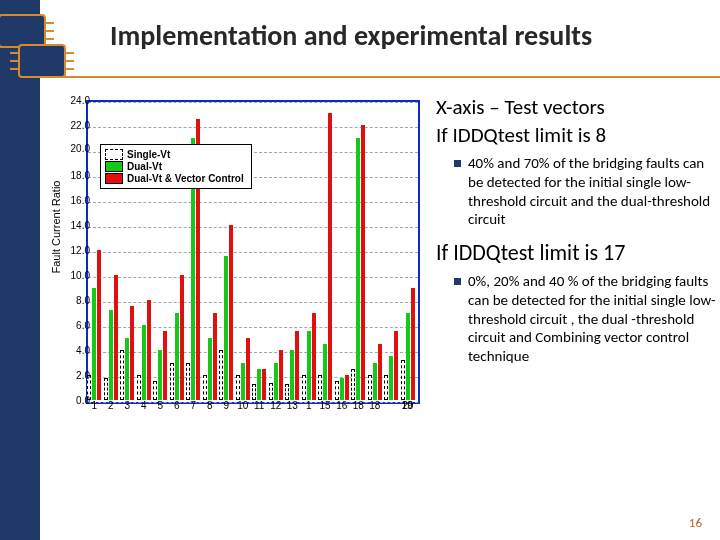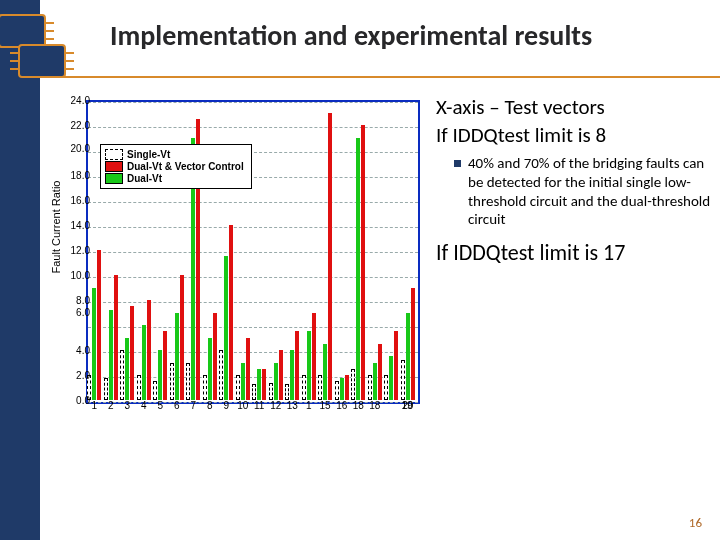--- a/index.html
+++ b/index.html
@@ -180,32 +180,32 @@
           <div class="bar d" style="height: 87.5px;"></div>
           <div class="bar v" style="height: 112.5px;"></div>
         </div>
       </div>
     <div class="legend">
       <div class="row">
           <span class="sw s"></span>
           <span>Single-Vt</span>
         </div>
       <div class="row">
+          <span class="sw d"></span>
+          <span>Dual-Vt</span>
+        </div>
+      <div class="row">
           <span class="sw v"></span>
           <span>Dual-Vt &amp; Vector Control</span>
-        </div>
-      <div class="row">
-          <span class="sw d"></span>
-          <span>Dual-Vt</span>
         </div>
     </div>
   <div class="tick-y" style="top: 308px;">0.0</div>
       <div class="tick-y" style="top: 283px;">2.0</div>
       <div class="tick-y" style="top: 258px;">4.0</div>
-      <div class="tick-y" style="top: 220px;">6.0</div>
+      <div class="tick-y" style="top: 233px;">6.0</div>
       <div class="tick-y" style="top: 208px;">8.0</div>
       <div class="tick-y" style="top: 183px;">10.0</div>
       <div class="tick-y" style="top: 158px;">12.0</div>
       <div class="tick-y" style="top: 133px;">14.0</div>
       <div class="tick-y" style="top: 108px;">16.0</div>
       <div class="tick-y" style="top: 83px;">18.0</div>
       <div class="tick-y" style="top: 56px;">20.0</div>
       <div class="tick-y" style="top: 33px;">22.0</div>
       <div class="tick-y" style="top: 8px;">24.0</div>
       <div class="tick-x" style="left: 48.25px;">1</div>
@@ -230,16 +230,19 @@
       <div class="tick-x" style="left: 361.75px;">20</div>
     </div>
 
   <div class="rhs">
     <p class="h2">X-axis – Test vectors</p>
     <p class="h2">If IDDQtest limit is 8</p>
     <ul class="b">
         <li>40% and 70% of the bridging faults can be detected for the initial single low-threshold circuit and the dual-threshold circuit</li>
       </ul>
     <p class="h2b">If IDDQtest limit is 17</p>
+    <ul class="b">
+        <li>0%, 20% and 40 % of the bridging faults can be detected for the initial single low-threshold circuit , the dual -threshold circuit and Combining vector control technique</li>
+      </ul>
   </div>
 
   <div class="pagenum">16</div>
 </div>
 
 </body></html>

